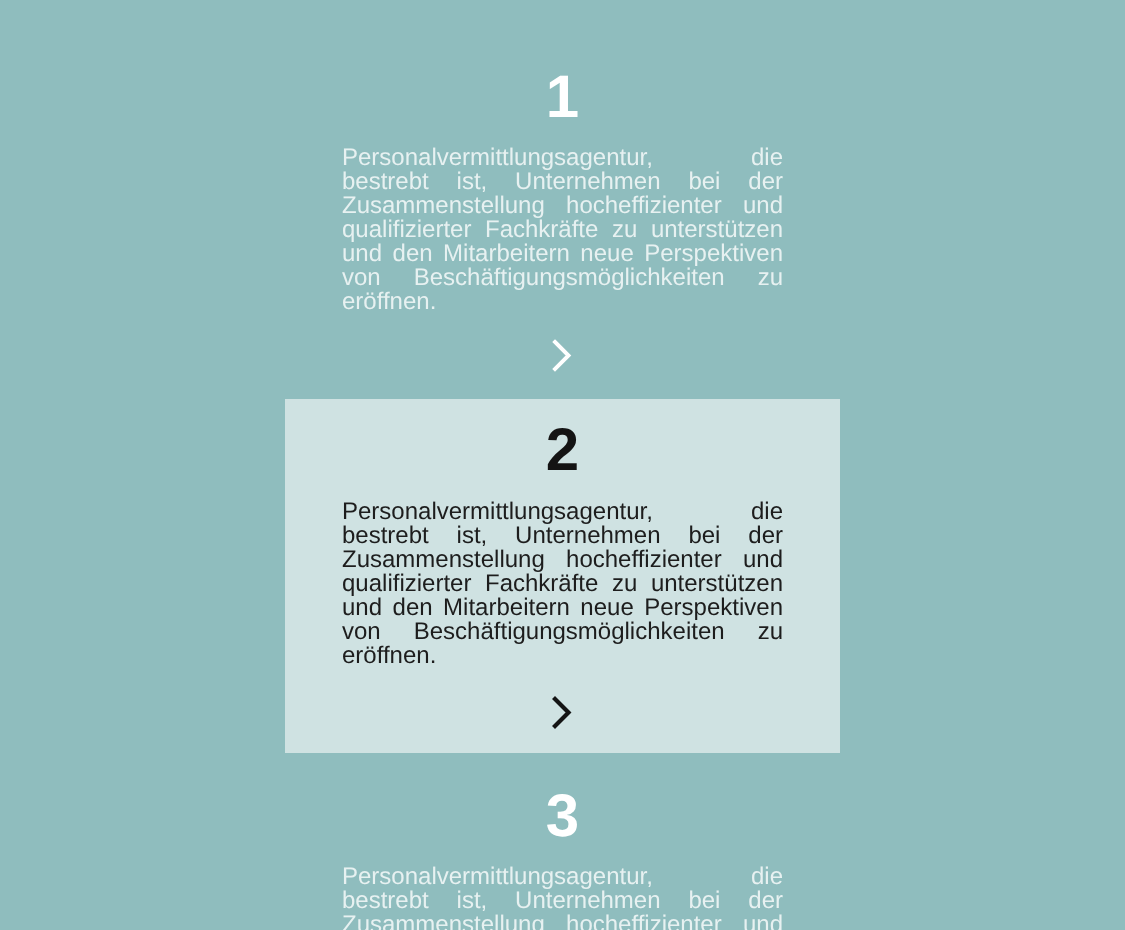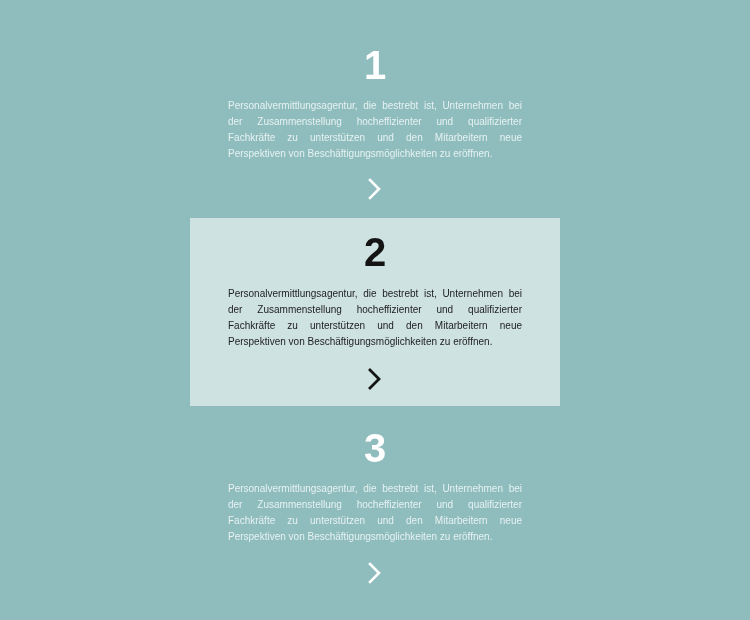--- a/index.html
+++ b/index.html
@@ -45,21 +45,21 @@
   .step-number {
     font-size: 40px;
     font-weight: bold;
     line-height: 1;
     letter-spacing: 0px;
     text-align: center;
   }
 
   .step-text {
     width: 294px;
-    font-size: 10px;
+    font-size: 16px;
     line-height: 16px;
     text-align: justify;
     text-align-last: left;
     -moz-text-align-last: left;
     word-spacing: 0px;
   }
 
   .chevron {
     display: block;
     line-height: 0;

